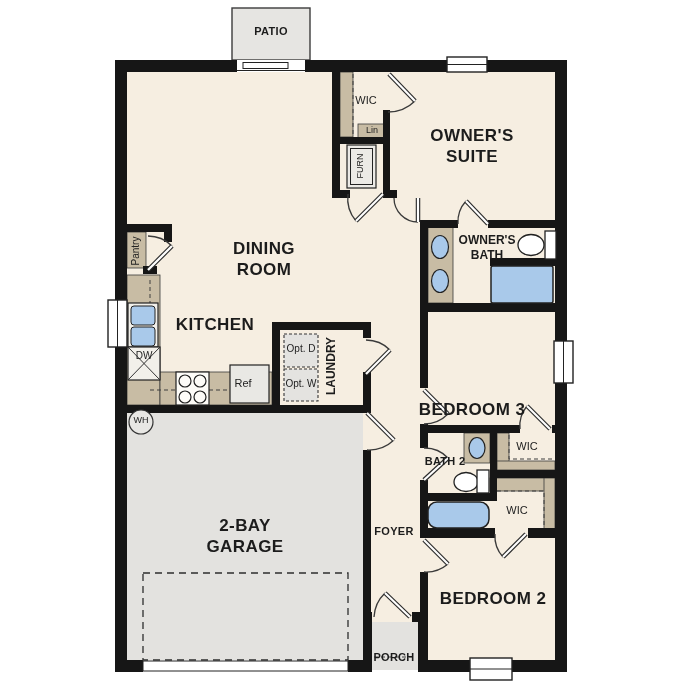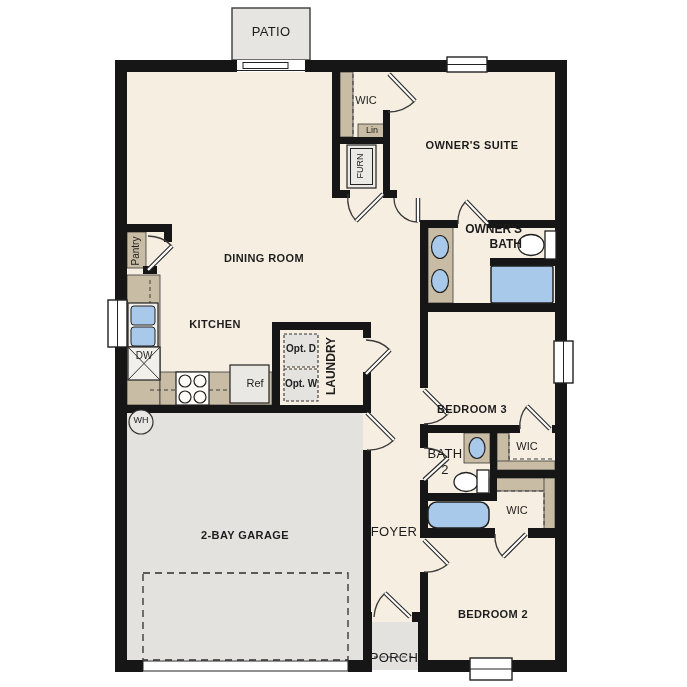--- a/index.html
+++ b/index.html
@@ -1,30 +1,30 @@
 <!DOCTYPE html>
 <html><head>
 <meta charset="utf-8">
 <style>
   html,body{margin:0;padding:0;background:#fff;}
   #plan{position:relative;width:687px;height:687px;background:#fff;overflow:hidden;
         font-family:"Liberation Sans",sans-serif;}
   #plan svg{position:absolute;left:0;top:0;}
   .lbl{position:absolute;transform:translate(-50%,-50%);color:#1c1c1c;text-align:center;
        white-space:pre-line;line-height:1.25;}
-  .room{font-weight:bold;font-size:11px;letter-spacing:.4px;}
-  .room-sm{font-weight:normal;font-size:13px;letter-spacing:.3px;}
+  .room{font-weight:bold;font-size:17px;letter-spacing:.4px;}
+  .room-sm{font-weight:bold;font-size:11px;letter-spacing:.3px;}
   .room-xs{font-weight:bold;font-size:12px;}
   .fix{font-size:11px;color:#222;}
   .fix-sm{font-size:9px;color:#222;}
   .fix-md{font-size:10px;color:#222;}
   .nowrap{white-space:nowrap;}
   .rot{transform:translate(-50%,-50%) rotate(-90deg);}
   .w110{width:110px;} .w100{width:100px;} .w70{width:70px;}
-  .w46{width:46px;} .w34{width:34px;font-weight:bold;}
+  .w46{width:46px;} .w34{width:34px;}
   .wall{fill:#161616;}
   .tan{fill:#c8bca4;stroke:#3a3a3a;stroke-width:.8;}
   .winrect{fill:#ffffff;stroke:#222;stroke-width:1.4;}
   .arc{fill:none;stroke:#3a3a3a;stroke-width:1.3;}
   .leaf-b{stroke:#2b2b2b;stroke-width:4.5;stroke-linecap:butt;}
   .leaf-w{stroke:#ffffff;stroke-width:2.2;stroke-linecap:butt;}
   .dash{fill:none;stroke:#3f3f3f;stroke-width:1;stroke-dasharray:4 3;}
   .fxw{fill:#fdfcf8;stroke:#222;stroke-width:1.2;}
   .fxg{fill:#e9e8e4;stroke:#222;stroke-width:1.2;}
 </style>
@@ -246,31 +246,31 @@
       </g>
       <rect x="428" y="502" width="61" height="26" rx="9" fill="#a9c9ea" stroke="#222" stroke-width="1.5"></rect>
     </g>
   </svg>
 
   <div class="lbl room-sm nowrap" style="left:271px;top:32px;">PATIO</div>
   <div class="lbl fix nowrap" style="left:366px;top:101px;">WIC</div>
   <div class="lbl fix-sm nowrap" style="left:372px;top:131px;">Lin</div>
   <div class="lbl fix-sm nowrap rot" style="left:361px;top:166px;">FURN</div>
   <div class="lbl room w110" style="left:472px;top:146px;">OWNER'S SUITE</div>
-  <div class="lbl room-xs w70" style="left:487px;top:237px;text-align:right;">OWNER'S BATH</div>
+  <div class="lbl room-xs w70" style="left:487px;top:248px;">OWNER'S BATH</div>
   <div class="lbl room w100" style="left:264px;top:259px;">DINING ROOM</div>
   <div class="lbl fix-md nowrap rot" style="left:136px;top:251px;">Pantry</div>
   <div class="lbl room nowrap" style="left:215px;top:325px;">KITCHEN</div>
   <div class="lbl fix-md nowrap" style="left:144px;top:356px;">DW</div>
-  <div class="lbl fix nowrap" style="left:255px;top:384px;">Ref</div>
+  <div class="lbl fix nowrap" style="left:243px;top:384px;">Ref</div>
   <div class="lbl fix-md w34" style="left:301px;top:349px;">Opt. D</div>
   <div class="lbl fix-md w34" style="left:301px;top:384px;">Opt. W</div>
   <div class="lbl room-xs nowrap rot" style="left:331px;top:366px;">LAUNDRY</div>
   <div class="lbl room nowrap" style="left:472px;top:362px;margin-top:48px;">BEDROOM 3</div>
   <div class="lbl fix-sm nowrap" style="left:141px;top:421px;text-align:center;">WH</div>
   <div class="lbl room w110" style="left:245px;top:536px;">2-BAY GARAGE</div>
   <div class="lbl room-sm nowrap" style="left:394px;top:532px;">FOYER</div>
   <div class="lbl room-sm w46" style="left:445px;top:462px;">BATH 2</div>
   <div class="lbl fix nowrap" style="left:527px;top:447px;">WIC</div>
   <div class="lbl fix nowrap" style="left:517px;top:511px;">WIC</div>
   <div class="lbl room-sm nowrap" style="left:394px;top:658px;">PORCH</div>
-  <div class="lbl room nowrap" style="left:493px;top:599px;margin-top:16px;">BEDROOM 2</div>
+  <div class="lbl room nowrap" style="left:493px;top:599px;">BEDROOM 2</div>
 </div>
 
 </body></html>

